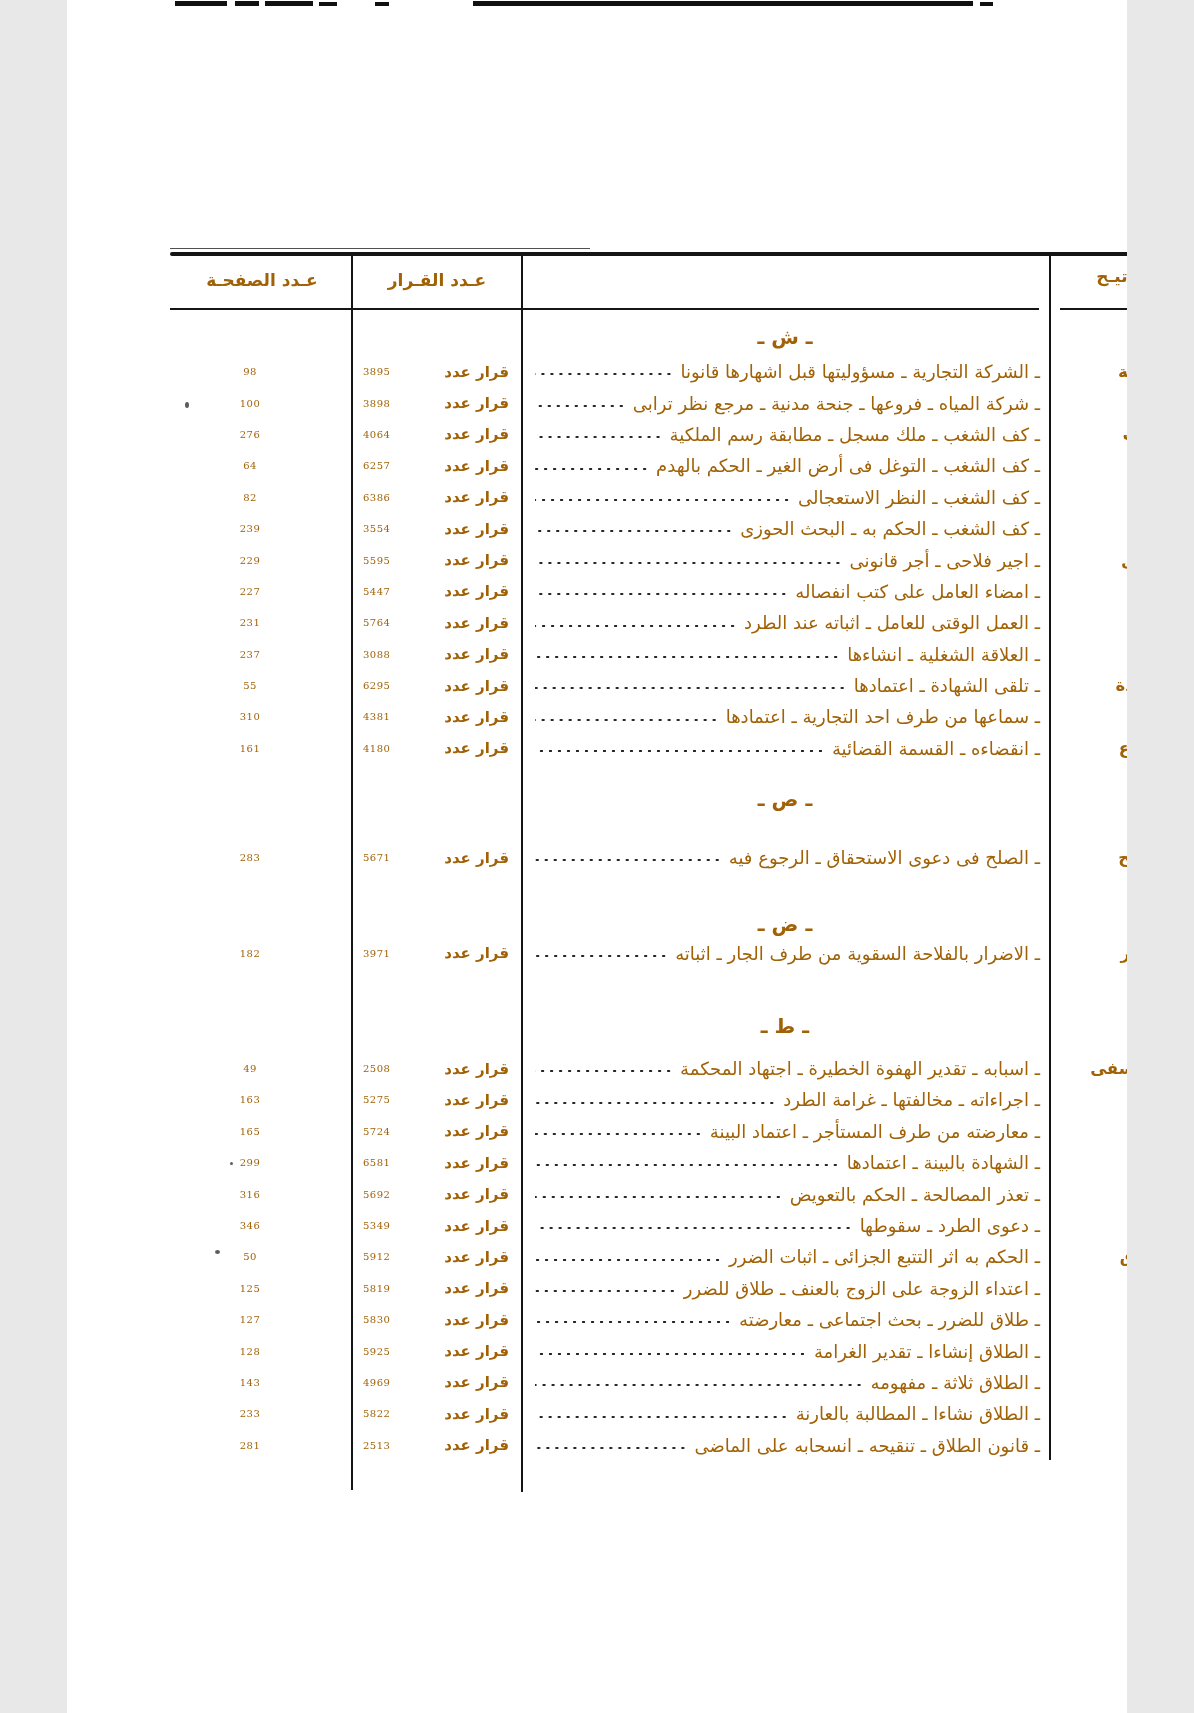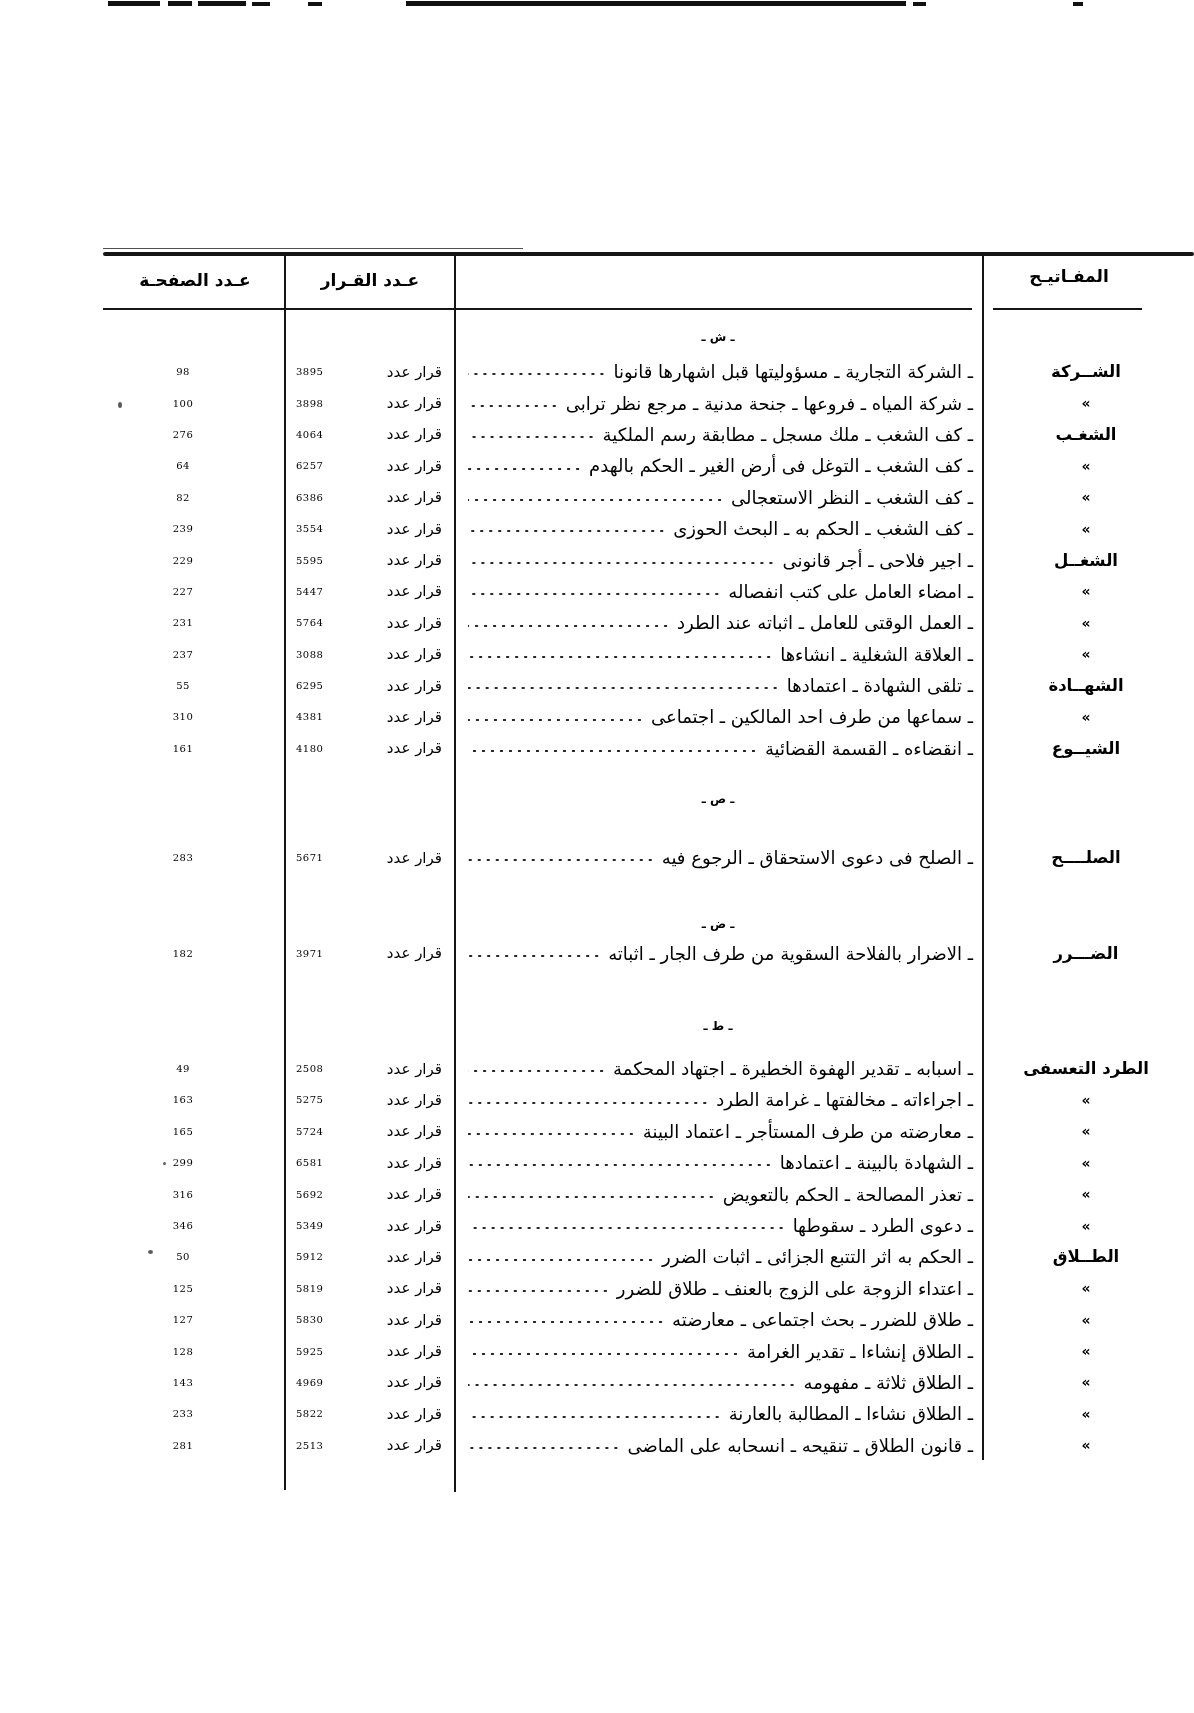--- a/index.html
+++ b/index.html
@@ -1,23 +1,23 @@
 <!DOCTYPE html>
 <html lang="ar" dir="rtl"><head>
 <meta charset="utf-8">
 <style>
   html,body{margin:0;padding:0;background:#e8e8e8;}
   .page{
     position:relative;
-    width:1194px;height:1713px;
+    width:1060px;height:1713px;
     margin:0 auto;
     background:#ffffff;
     overflow:hidden;
     font-family:"DejaVu Sans",sans-serif;
-    color:#000000;
+    color:#a16207;
     direction:rtl;
   }
   
   .artifact{position:absolute;background:#111;}
   .speck{position:absolute;background:#333;border-radius:50%;opacity:.8;}
 
   
   .rule{position:absolute;background:#151515;}
   .rule-top{left:103px;top:252px;width:1091px;height:3.5px;border-radius:2px;}
   .rule-top-echo{left:103px;top:248px;width:420px;height:1.4px;opacity:.75;}
@@ -36,36 +36,36 @@
   }
   .h-page{left:105px;width:180px;}
   .h-decision{left:287px;width:166px;}
   .h-keys{left:985px;width:168px;top:258px;}
 
   
   .content{position:absolute;top:316px;left:0;width:1194px;}
   .sec-letter{
     width:516px;margin-right:218px;
     height:22px;line-height:22px;
-    text-align:center;font-weight:bold;font-size:12px;
+    text-align:center;font-weight:bold;font-size:20px;
   }
   .sec-0 .sec-letter{margin-top:10px;margin-bottom:8px;}
   .sec-1 .sec-letter{margin-top:24px;margin-bottom:32px;}
   .sec-2 .sec-letter{margin-top:40px;margin-bottom:2px;}
   .sec-3 .sec-letter{margin-top:46px;margin-bottom:16px;}
 
   .row{position:relative;height:31.4px;}
   .cell{position:absolute;top:0;height:31.4px;display:flex;align-items:center;}
   .page-cell{left:108px;width:150px;justify-content:center;}
   .decision-cell{left:290px;width:158px;justify-content:space-between;padding:0 6px;box-sizing:border-box;}
   .subject-cell{left:460px;width:516px;padding-right:3px;box-sizing:border-box;}
   .key-cell{left:988px;width:196px;justify-content:center;}
 
   .num{font-family:"DejaVu Serif",serif;font-size:10px;letter-spacing:.5px;}
-  .dlabel{font-size:15px;font-weight:400;}
+  .dlabel{font-size:15px;font-weight:700;}
   .stext{font-size:18px;white-space:nowrap;}
   .ktext{font-weight:bold;font-size:16.5px;white-space:nowrap;}
   .ktext.ditto{font-size:14px;}
   .leader{
     flex:1 1 0;min-width:0;height:100%;
     margin-left:8px;margin-right:7px;
     background-image:radial-gradient(circle,#242424 1.1px,rgba(0,0,0,0) 1.5px);
     background-size:9px 10px;background-repeat:repeat-x;
     background-position:right bottom 8px;
   }
@@ -281,21 +281,21 @@
     </div>
         <div class="row">
       <div class="cell page-cell">
         <span class="num pnum">310</span>
       </div>
       <div class="cell decision-cell">
         <span class="dlabel">قرار عدد</span>
         <span class="num dnum">4381</span>
       </div>
       <div class="cell subject-cell">
-        <span class="stext">ـ سماعها من طرف احد المالكين ـ اجتماعى</span>
+        <span class="stext">ـ سماعها من طرف احد التجارية ـ اعتمادها</span>
         <span class="leader"></span>
       </div>
       <div class="cell key-cell">
         <span class="ktext ditto">»</span>
       </div>
     </div>
         <div class="row">
       <div class="cell page-cell">
         <span class="num pnum">161</span>
       </div>

